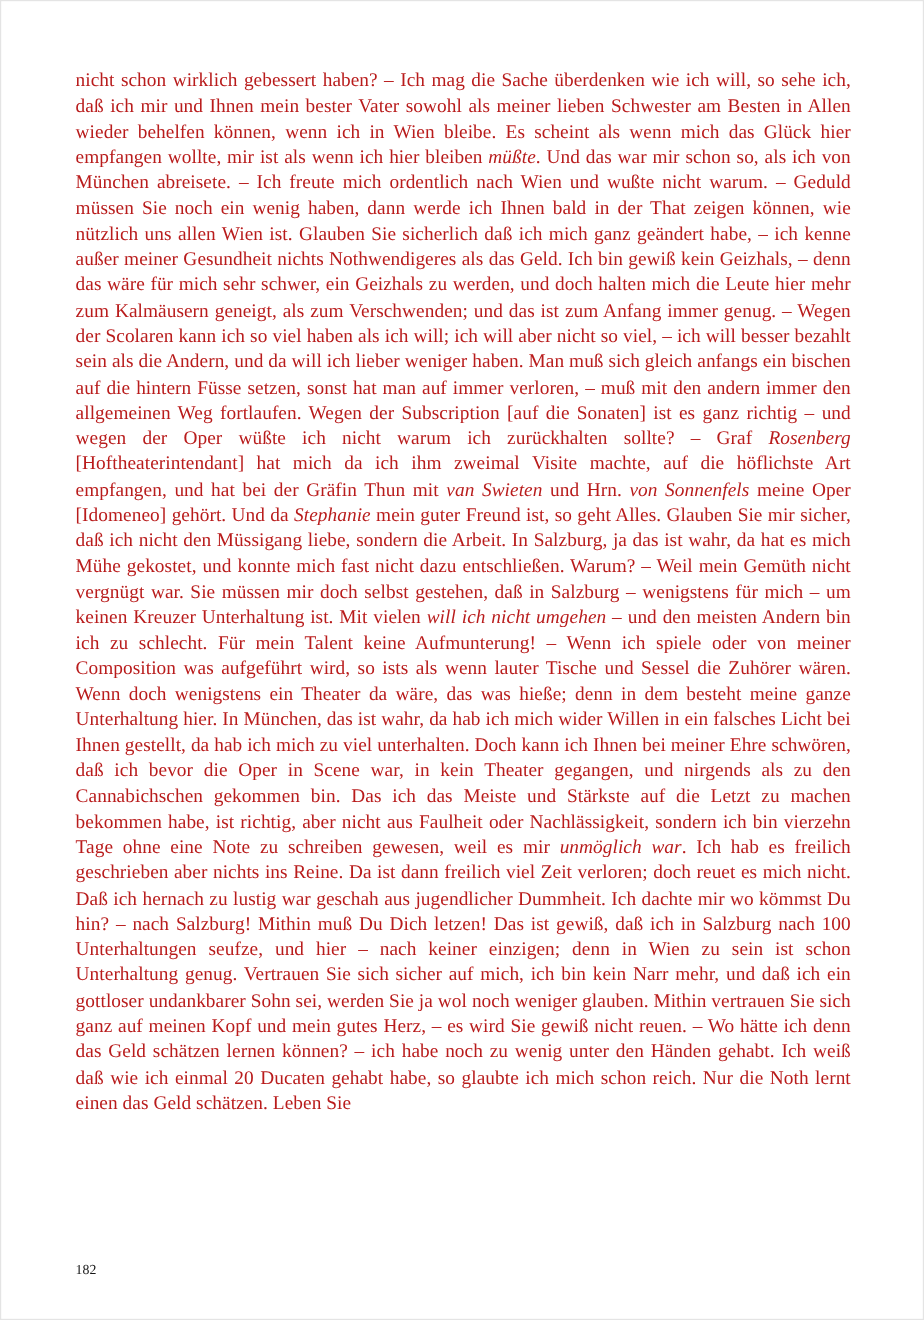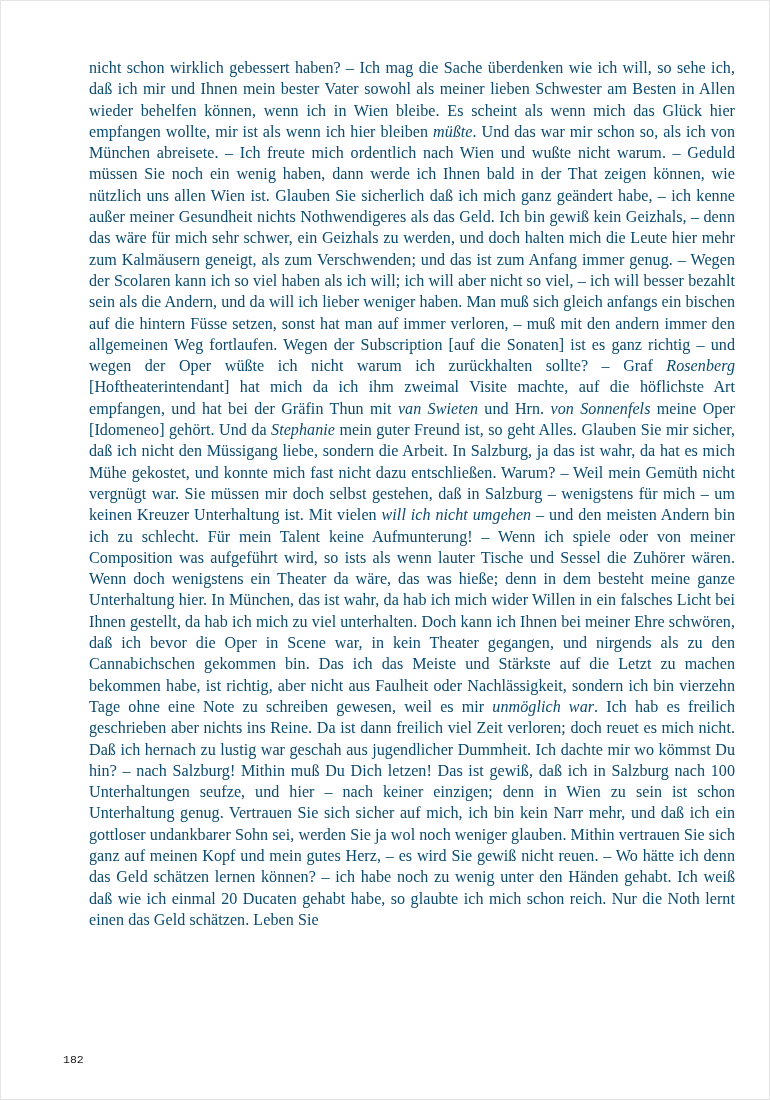--- a/index.html
+++ b/index.html
@@ -23,34 +23,32 @@
     overflow: hidden;
   }
   .text-block {
     position: absolute;
     left: 62px;
     top: 56px;
     width: 646px;
     font-size: 16.1px;
     line-height: 21.3px;
     text-align: justify;
-    color: #0c4a6e;
+    color: #b91c1c;
     letter-spacing: 0.05px;
-    margin-left: 26px;
   }
   .text-block .italic {
     font-style: italic;
   }
   .page-number {
     position: absolute;
     left: 62px;
     top: 1052px;
     font-size: 11.5px;
     color: #161616;
-    font-family: Liberation Mono, monospace;
   }
 </style>
 </head>
 <body>
 
 <div class="page">
   <div class="text-block"><span>nicht schon wirklich gebessert haben? – Ich mag die Sache überdenken wie ich will, so sehe ich, daß ich mir und Ihnen mein bester Vater sowohl als meiner lieben Schwester am Besten in Allen wieder behelfen können, wenn ich in Wien bleibe. Es scheint als wenn mich das Glück hier empfangen wollte, mir ist als wenn ich hier bleiben </span><span class="italic">müßte</span><span>. Und das war mir schon so, als ich von München abreisete. – Ich freute mich ordentlich nach Wien und wußte nicht warum. – Geduld müssen Sie noch ein wenig haben, dann werde ich Ihnen bald in der That zeigen können, wie nützlich uns allen Wien ist. Glauben Sie sicherlich daß ich mich ganz geändert habe, – ich kenne außer meiner Gesundheit nichts Nothwendigeres als das Geld. Ich bin gewiß kein Geizhals, – denn das wäre für mich sehr schwer, ein Geizhals zu werden, und doch halten mich die Leute hier mehr zum Kalmäusern geneigt, als zum Verschwenden; und das ist zum Anfang immer genug. – Wegen der Scolaren kann ich so viel haben als ich will; ich will aber nicht so viel, – ich will besser bezahlt sein als die Andern, und da will ich lieber weniger haben. Man muß sich gleich anfangs ein bischen auf die hintern Füsse setzen, sonst hat man auf immer verloren, – muß mit den andern immer den allgemeinen Weg fortlaufen. Wegen der Subscription [auf die Sonaten] ist es ganz richtig – und wegen der Oper wüßte ich nicht warum ich zurückhalten sollte? – Graf </span><span class="italic">Rosenberg</span><span> [Hoftheaterintendant] hat mich da ich ihm zweimal Visite machte, auf die höflichste Art empfangen, und hat bei der Gräfin Thun mit </span><span class="italic">van Swieten</span><span> und Hrn. </span><span class="italic">von Sonnenfels</span><span> meine Oper [Idomeneo] gehört. Und da </span><span class="italic">Stephanie</span><span> mein guter Freund ist, so geht Alles. Glauben Sie mir sicher, daß ich nicht den Müssigang liebe, sondern die Arbeit. In Salzburg, ja das ist wahr, da hat es mich Mühe gekostet, und konnte mich fast nicht dazu entschließen. Warum? – Weil mein Gemüth nicht vergnügt war. Sie müssen mir doch selbst gestehen, daß in Salzburg – wenigstens für mich – um keinen Kreuzer Unterhaltung ist. Mit vielen </span><span class="italic">will ich nicht umgehen</span><span> – und den meisten Andern bin ich zu schlecht. Für mein Talent keine Aufmunterung! – Wenn ich spiele oder von meiner Composition was aufgeführt wird, so ists als wenn lauter Tische und Sessel die Zuhörer wären. Wenn doch wenigstens ein Theater da wäre, das was hieße; denn in dem besteht meine ganze Unterhaltung hier. In München, das ist wahr, da hab ich mich wider Willen in ein falsches Licht bei Ihnen gestellt, da hab ich mich zu viel unterhalten. Doch kann ich Ihnen bei meiner Ehre schwören, daß ich bevor die Oper in Scene war, in kein Theater gegangen, und nirgends als zu den Cannabichschen gekommen bin. Das ich das Meiste und Stärkste auf die Letzt zu machen bekommen habe, ist richtig, aber nicht aus Faulheit oder Nachlässigkeit, sondern ich bin vierzehn Tage ohne eine Note zu schreiben gewesen, weil es mir </span><span class="italic">unmöglich war</span><span>. Ich hab es freilich geschrieben aber nichts ins Reine. Da ist dann freilich viel Zeit verloren; doch reuet es mich nicht. Daß ich hernach zu lustig war geschah aus jugendlicher Dummheit. Ich dachte mir wo kömmst Du hin? – nach Salzburg! Mithin muß Du Dich letzen! Das ist gewiß, daß ich in Salzburg nach 100 Unterhaltungen seufze, und hier – nach keiner einzigen; denn in Wien zu sein ist schon Unterhaltung genug. Vertrauen Sie sich sicher auf mich, ich bin kein Narr mehr, und daß ich ein gottloser undankbarer Sohn sei, werden Sie ja wol noch weniger glauben. Mithin vertrauen Sie sich ganz auf meinen Kopf und mein gutes Herz, – es wird Sie gewiß nicht reuen. – Wo hätte ich denn das Geld schätzen lernen können? – ich habe noch zu wenig unter den Händen gehabt. Ich weiß daß wie ich einmal 20 Ducaten gehabt habe, so glaubte ich mich schon reich. Nur die Noth lernt einen das Geld schätzen. Leben Sie</span></div>
   <div class="page-number">182</div>
 </div>
 

